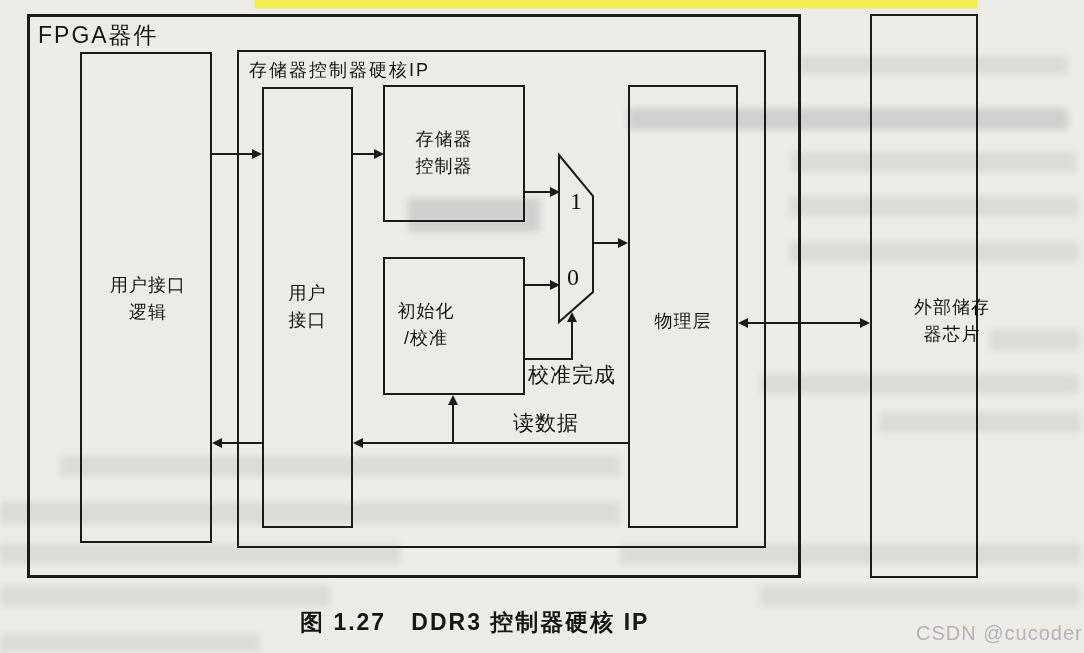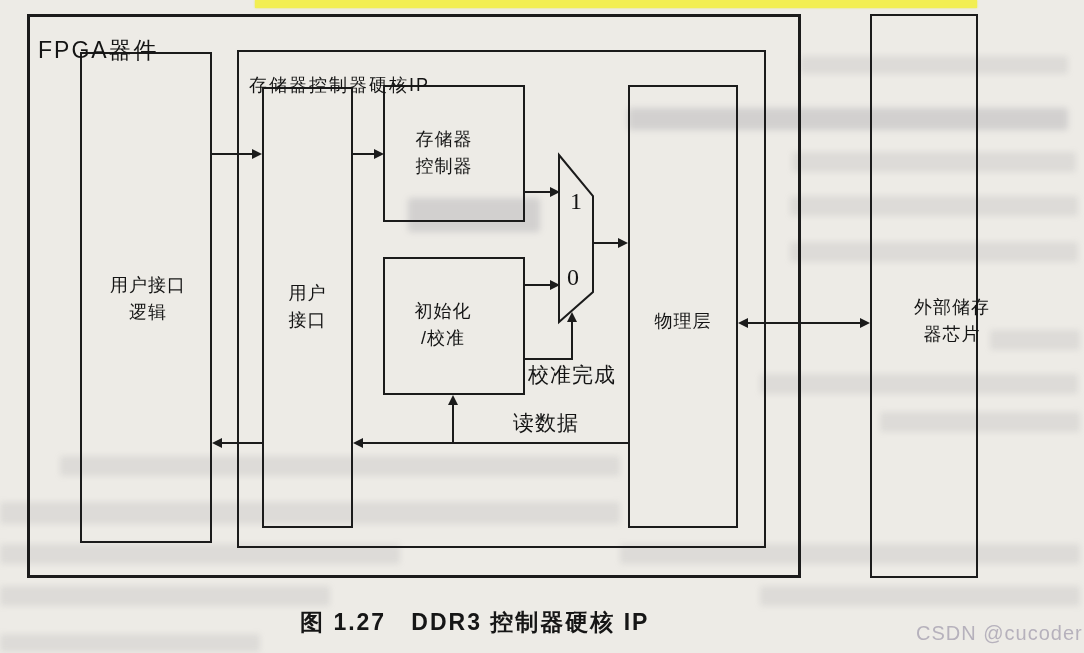--- a/index.html
+++ b/index.html
@@ -34,21 +34,21 @@
   }
   .lbl{
     position:absolute;
     white-space:pre-line;
     text-align:center;
     font-size:18px;
     line-height:27px;
     letter-spacing:1px;
     color:#141414;
   }
-  .lbl.corner{text-align:left;letter-spacing:2px;margin-top:15px;}
+  .lbl.corner{text-align:left;letter-spacing:2px;}
   .muxnum{
     position:absolute;
     font-size:24px;
     font-family:"Liberation Serif", serif;
     color:#141414;
   }
   .siglbl{
     position:absolute;
     font-size:21px;
     letter-spacing:1px;
@@ -138,21 +138,21 @@
   </svg>
 
   <div class="lbl corner" style="left:38px;top:22px;font-size:23px;">FPGA器件</div>
   <div class="lbl corner" style="left:249px;top:57px;">存储器控制器硬核IP</div>
   <div class="lbl" style="left:80px;top:272px;width:136px;">用户接口
 逻辑</div>
   <div class="lbl" style="left:262px;top:280px;width:91px;">用户
 接口</div>
   <div class="lbl" style="left:383px;top:126px;width:122px;">存储器
 控制器</div>
-  <div class="lbl" style="left:383px;top:298px;width:120px;">初始化
+  <div class="lbl" style="left:366px;top:298px;width:120px;">初始化
 /校准</div>
   <div class="lbl" style="left:628px;top:308px;width:110px;text-align:center;">物理层</div>
   <div class="lbl" style="left:870px;top:294px;width:108px;padding-left:28px;">外部储存
 器芯片</div>
 
   <div class="muxnum" style="left:570px;top:188px;">1</div>
   <div class="muxnum" style="left:567px;top:264px;">0</div>
 
   <div class="siglbl" style="left:528px;top:361px;">校准完成</div>
   <div class="siglbl" style="left:513px;top:409px;">读数据</div>

